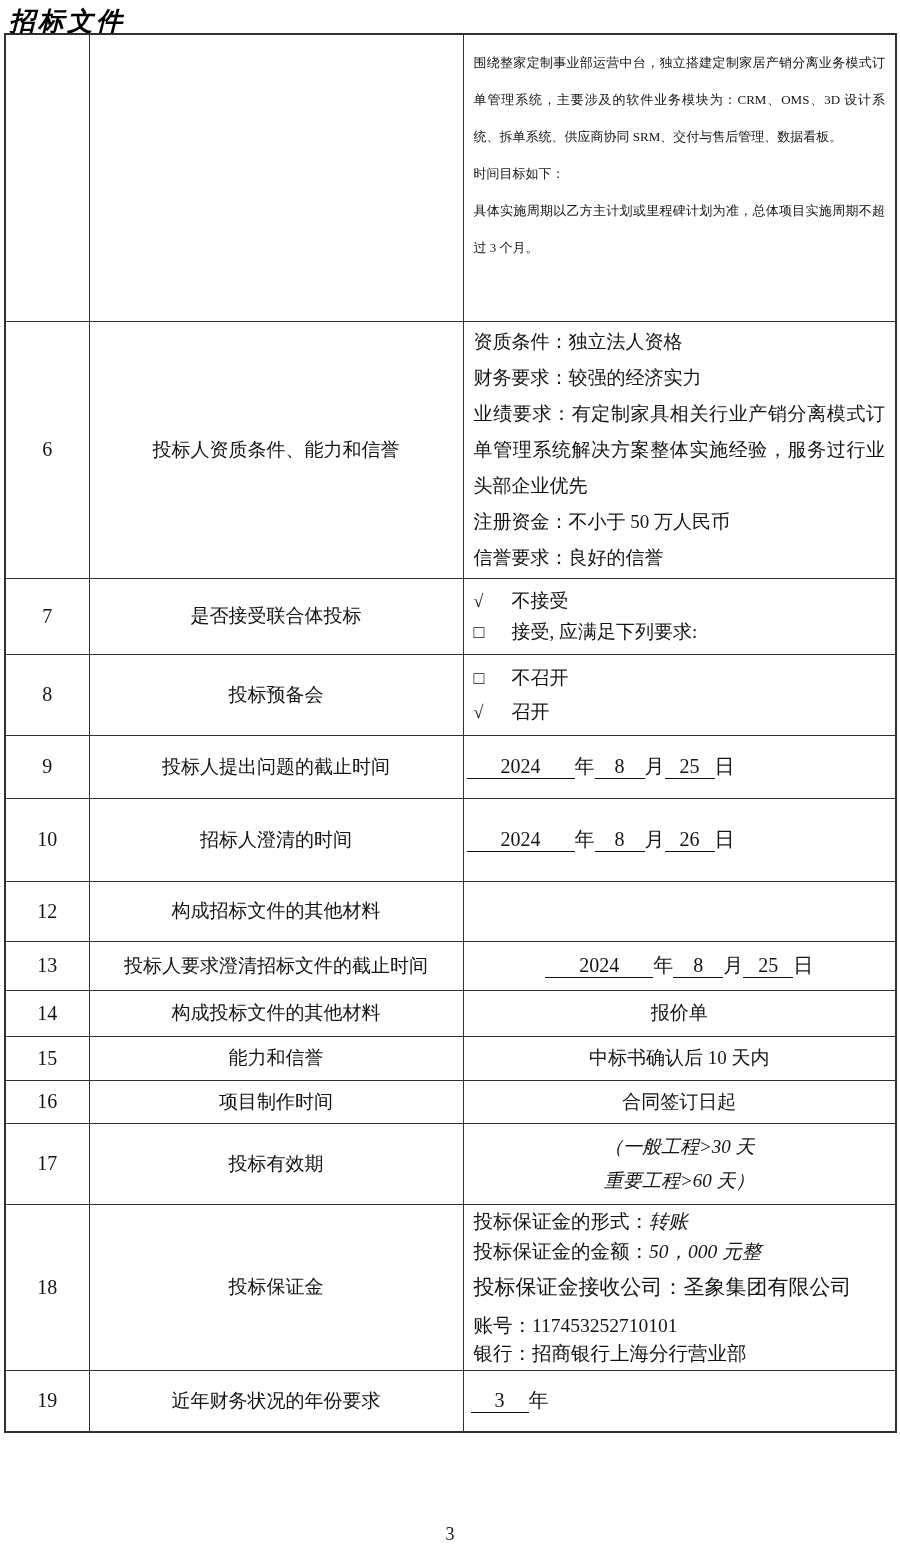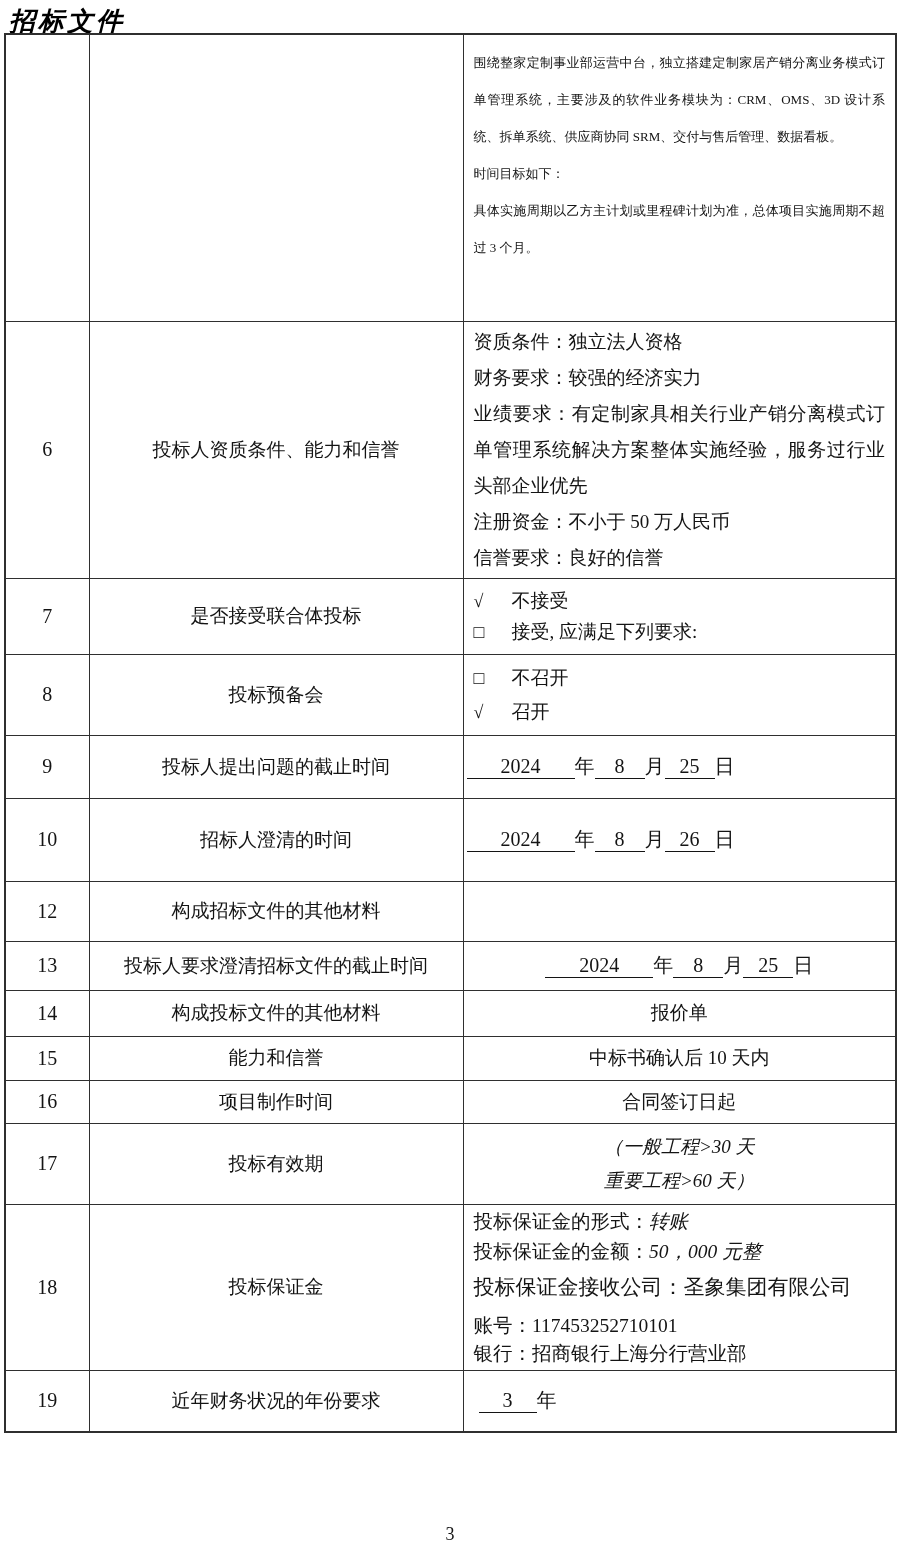--- a/index.html
+++ b/index.html
@@ -166,21 +166,21 @@
         <p class="big">投标保证金接收公司：圣象集团有限公司</p>
         <p class="tight">账号：117453252710101</p>
         <p class="tight">银行：招商银行上海分行营业部</p>
       </td>
     </tr>
 
     <tr class="r19">
       <td class="num">19</td>
       <td class="lbl">近年财务状况的年份要求</td>
       <td class="val" style="padding-left:3px;">
-        <p class="date-line" style="margin:12px;"><span class="blank b-n">3</span><span>年</span></p>
+        <p class="date-line" style="margin:4px;"><span class="blank b-n">3</span><span>年</span></p>
       </td>
     </tr>
 
   </tbody>
     </table>
 
   <div class="page-num">3</div>
 </div>
 
 </body></html>

